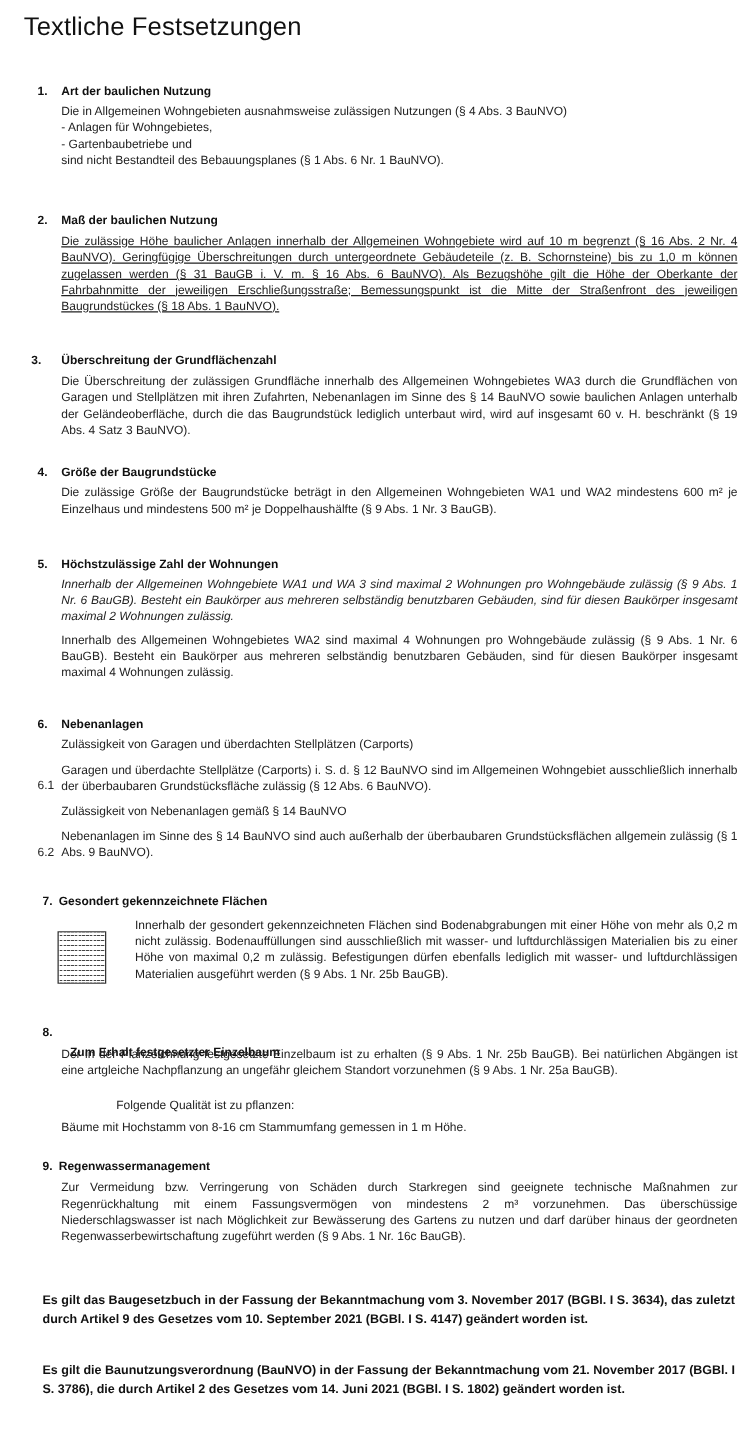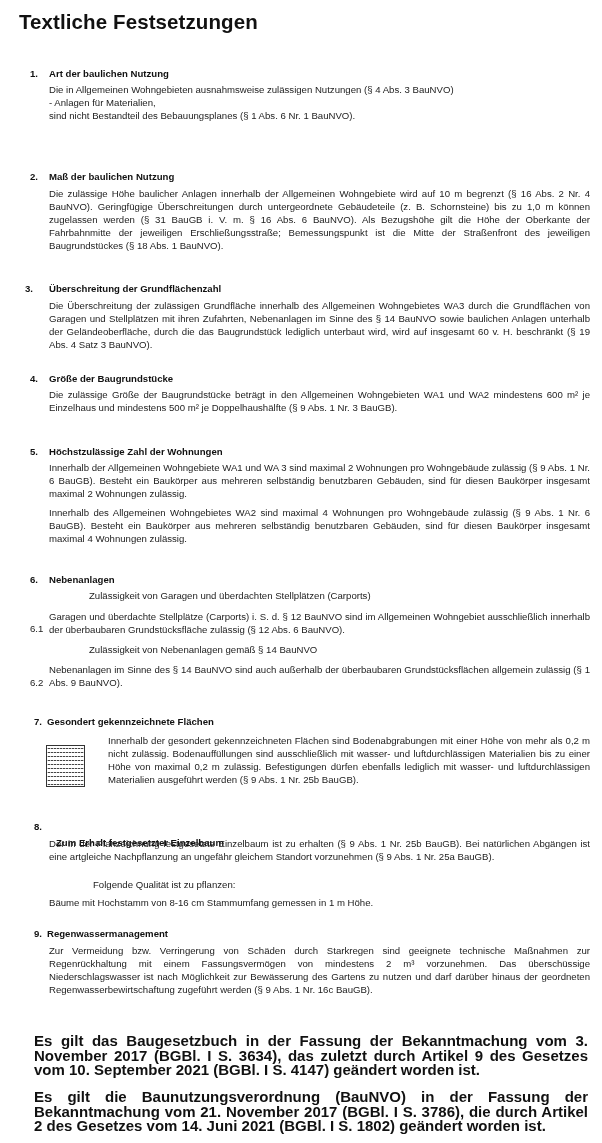--- a/index.html
+++ b/index.html
@@ -2,78 +2,79 @@
 <html><head>
   <meta charset="utf-8">
   <style>
     html, body { margin: 0; padding: 0; background: #ffffff; }
     body {
       width: 602px; height: 1143px; position: relative; overflow: hidden;
       font-family: "Liberation Sans", sans-serif; color: #1a1a1a;
     }
     .title {
       position: absolute; left: 19px; top: 10px;
-      font-size: 20.5px; font-weight: bold; color: #111; letter-spacing: 0.1px;
+      font-size: 20.5px; font-weight: normal; color: #111; letter-spacing: 0.1px;
       margin: 0;
     }
     .sec-head {
       position: absolute; font-size: 9.6px; font-weight: bold; color: #111;
       white-space: nowrap;
     }
     .sec-num { position: absolute; }
     .sec-label { position: absolute; }
     .body-text {
       position: absolute; font-size: 9.6px; line-height: 12.9px; color: #222;
       text-align: justify;
     }
     .body-text.left { text-align: left; }
     .body-text p { margin: 0; }
     .list-line { display: block; white-space: nowrap; }
     .sub-head {
       position: absolute; font-size: 9.6px; color: #222; white-space: nowrap;
     }
     .sub-num { position: absolute; margin-top: 33px; }
-    .sub-label { position: absolute; margin-left: 40px; }
+    .sub-label { position: absolute; }
     .hatch {
       position: absolute; left: 46px; top: 745px; width: 37px; height: 40px;
       border: 1px solid #333;
       background:
         repeating-linear-gradient(to bottom, #ffffff 0px, #ffffff 2px, #444 2px, #444 3px, #ffffff 3px, #ffffff 4px),
         #fff;
     }
     .hatch::after {
       content: ""; position: absolute; inset: 0;
       background: repeating-linear-gradient(to right, rgba(255,255,255,0.7) 0px, rgba(255,255,255,0.7) 1px, transparent 1px, transparent 3px);
     }
     .footer-text {
       position: absolute; left: 34px; width: 554px;
-      font-size: 15px; font-weight: bold; line-height: 14.6px; color: #111;
+      font-size: 10px; font-weight: bold; line-height: 14.6px; color: #111;
       text-align: justify;
     }
   </style>
 </head>
 <body>
 
 <h1 class="title">Textliche Festsetzungen</h1>
 
 <div class="sec-head" style="left:0;top:68px;">
   <span class="sec-num" style="left:30px;">1.</span>
   <span class="sec-label" style="left:49px;">Art der baulichen Nutzung</span>
 </div>
 <div class="body-text left" style="left:49px;top:84px;width:540px;">
   <span class="list-line">Die in Allgemeinen Wohngebieten ausnahmsweise zulässigen Nutzungen (§ 4 Abs. 3 BauNVO)</span>
-  <span class="list-line">- Anlagen für Materialien,</span>
+  <span class="list-line">- Anlagen für Wohngebietes,</span>
+  <span class="list-line">- Gartenbaubetriebe und</span>
   <span class="list-line">sind nicht Bestandteil des Bebauungsplanes (§ 1 Abs. 6 Nr. 1 BauNVO).</span>
 </div>
 
 <div class="sec-head" style="left:0;top:171px;">
   <span class="sec-num" style="left:30px;">2.</span>
   <span class="sec-label" style="left:49px;">Maß der baulichen Nutzung</span>
 </div>
-<div class="body-text" style="left:49px;top:188px;width:541px;">
+<div class="body-text" style="left:49px;top:188px;width:541px;text-decoration:underline;">
   <p>Die zulässige Höhe baulicher Anlagen innerhalb der Allgemeinen Wohngebiete wird auf 10 m begrenzt (§ 16 Abs. 2 Nr. 4  BauNVO). Geringfügige Überschreitungen durch untergeordnete Gebäudeteile (z. B. Schornsteine) bis zu 1,0 m können zugelassen werden (§ 31 BauGB i. V. m. § 16 Abs. 6 BauNVO). Als Bezugshöhe gilt die Höhe der Oberkante der Fahrbahnmitte der jeweiligen Erschließungsstraße; Bemessungspunkt ist die Mitte der Straßenfront des jeweiligen Baugrundstückes (§ 18 Abs. 1 BauNVO).</p>
 </div>
 
 <div class="sec-head" style="left:0;top:283px;">
   <span class="sec-num" style="left:25px;">3.</span>
   <span class="sec-label" style="left:49px;">Überschreitung der Grundflächenzahl</span>
 </div>
 <div class="body-text" style="left:49px;top:300px;width:541px;">
   <p>Die Überschreitung der zulässigen Grundfläche innerhalb des Allgemeinen Wohngebietes WA3 durch die Grundflächen von Garagen und Stellplätzen mit ihren Zufahrten, Nebenanlagen im Sinne des § 14 BauNVO sowie baulichen Anlagen unterhalb der Geländeoberfläche, durch die das Baugrundstück lediglich unterbaut wird, wird auf insgesamt 60 v. H. beschränkt (§ 19 Abs. 4 Satz 3 BauNVO).</p>
 </div>
@@ -83,21 +84,21 @@
   <span class="sec-label" style="left:49px;">Größe der Baugrundstücke</span>
 </div>
 <div class="body-text" style="left:49px;top:389px;width:541px;">
   <p>Die zulässige Größe der Baugrundstücke beträgt in den Allgemeinen Wohngebieten WA1 und WA2 mindestens 600 m² je Einzelhaus und mindestens 500 m² je Doppelhaushälfte (§ 9 Abs. 1 Nr. 3 BauGB).</p>
 </div>
 
 <div class="sec-head" style="left:0;top:446px;">
   <span class="sec-num" style="left:30px;">5.</span>
   <span class="sec-label" style="left:49px;">Höchstzulässige Zahl der Wohnungen</span>
 </div>
-<div class="body-text" style="left:49px;top:462px;width:541px;">
+<div class="body-text" style="left:49px;top:462px;width:541px;font-style:italic;">
   <p>Innerhalb der Allgemeinen Wohngebiete WA1 und WA 3 sind maximal 2 Wohnungen pro Wohngebäude zulässig (§ 9 Abs. 1 Nr. 6 BauGB). Besteht ein Baukörper aus mehreren selbständig benutzbaren Gebäuden, sind für diesen Baukörper insgesamt maximal 2 Wohnungen zulässig.</p>
 </div>
 <div class="body-text" style="left:49px;top:507px;width:541px;">
   <p>Innerhalb des Allgemeinen Wohngebietes WA2 sind maximal 4 Wohnungen pro Wohngebäude zulässig (§ 9 Abs. 1 Nr. 6 BauGB). Besteht ein Baukörper aus mehreren selbständig benutzbaren Gebäuden, sind für diesen Baukörper insgesamt maximal 4 Wohnungen zulässig.</p>
 </div>
 
 <div class="sec-head" style="left:0;top:574px;">
   <span class="sec-num" style="left:30px;">6.</span>
   <span class="sec-label" style="left:49px;">Nebenanlagen</span>
 </div>

